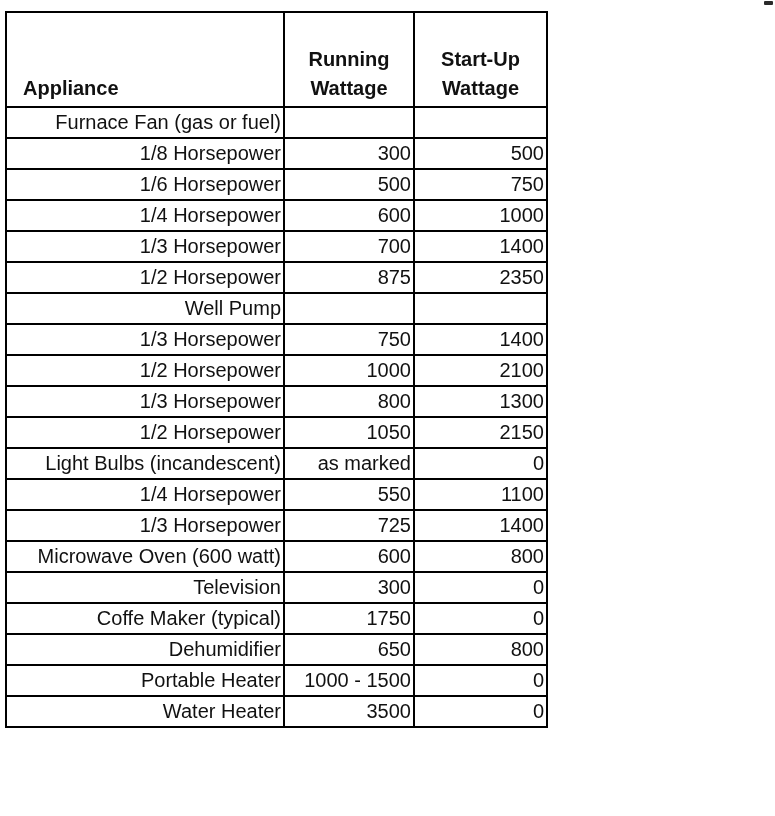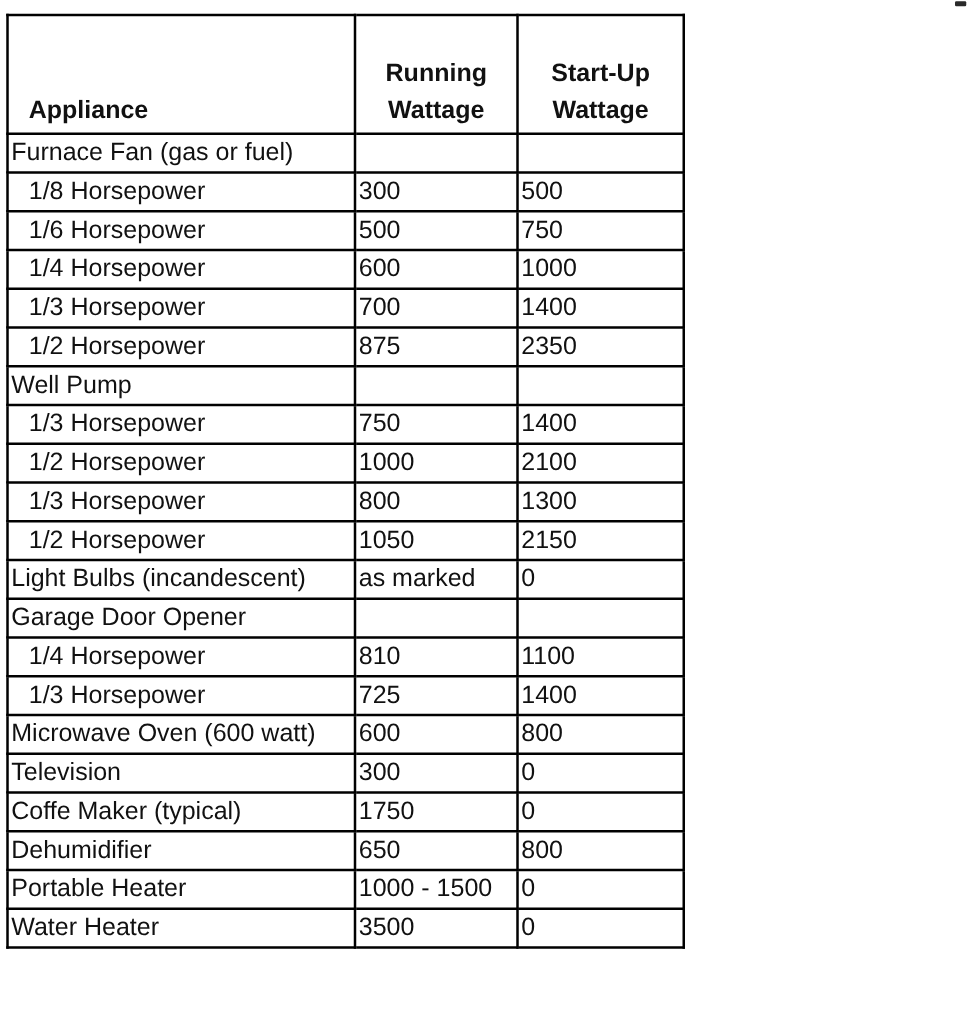--- a/index.html
+++ b/index.html
@@ -55,29 +55,29 @@
   }
   th.h-running, th.h-startup {
     text-align: center;
   }
   table.wattage td {
     height: 31px;
     padding: 0 2px;
     vertical-align: middle;
   }
   td.c-appliance {
-    text-align: left;
+    text-align: right;
     padding-left: 5px;
   }
   td.c-appliance.sub {
     padding-left: 16px;
     margin-left: 26px;
   }
   td.c-running, td.c-startup {
-    text-align: left;
+    text-align: right;
   }
 </style>
 </head>
 <body>
 
 <div class="page">
 
   <div class="corner-mark"></div>
 
   <table class="wattage">
@@ -148,27 +148,22 @@
           <td class="c-appliance sub">1/2 Horsepower</td>
           <td class="c-running">1050</td>
           <td class="c-startup">2150</td>
         </tr>
         <tr>
           <td class="c-appliance">Light Bulbs (incandescent)</td>
           <td class="c-running">as marked</td>
           <td class="c-startup">0</td>
         </tr>
         <tr>
-          <td class="c-appliance">Garage Door Opener</td>
-          <td class="c-running"></td>
-          <td class="c-startup"></td>
-        </tr>
-        <tr>
           <td class="c-appliance sub">1/4 Horsepower</td>
-          <td class="c-running">810</td>
+          <td class="c-running">550</td>
           <td class="c-startup">1100</td>
         </tr>
         <tr>
           <td class="c-appliance sub">1/3 Horsepower</td>
           <td class="c-running">725</td>
           <td class="c-startup">1400</td>
         </tr>
         <tr>
           <td class="c-appliance">Microwave Oven (600 watt)</td>
           <td class="c-running">600</td>

